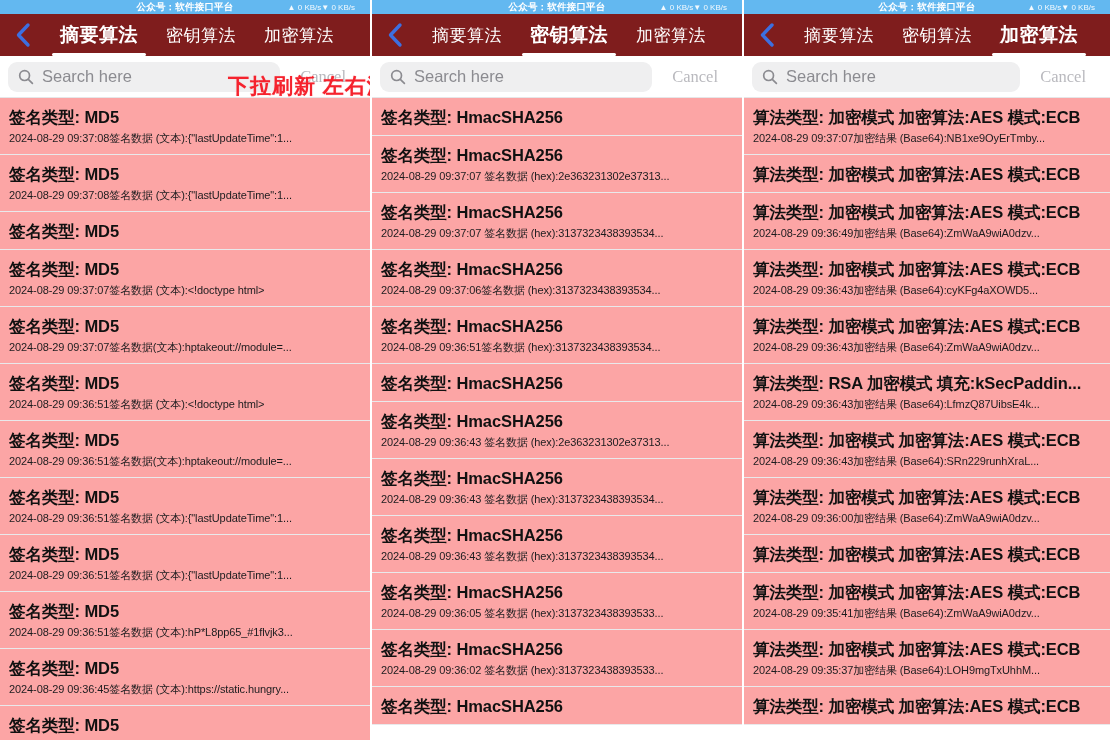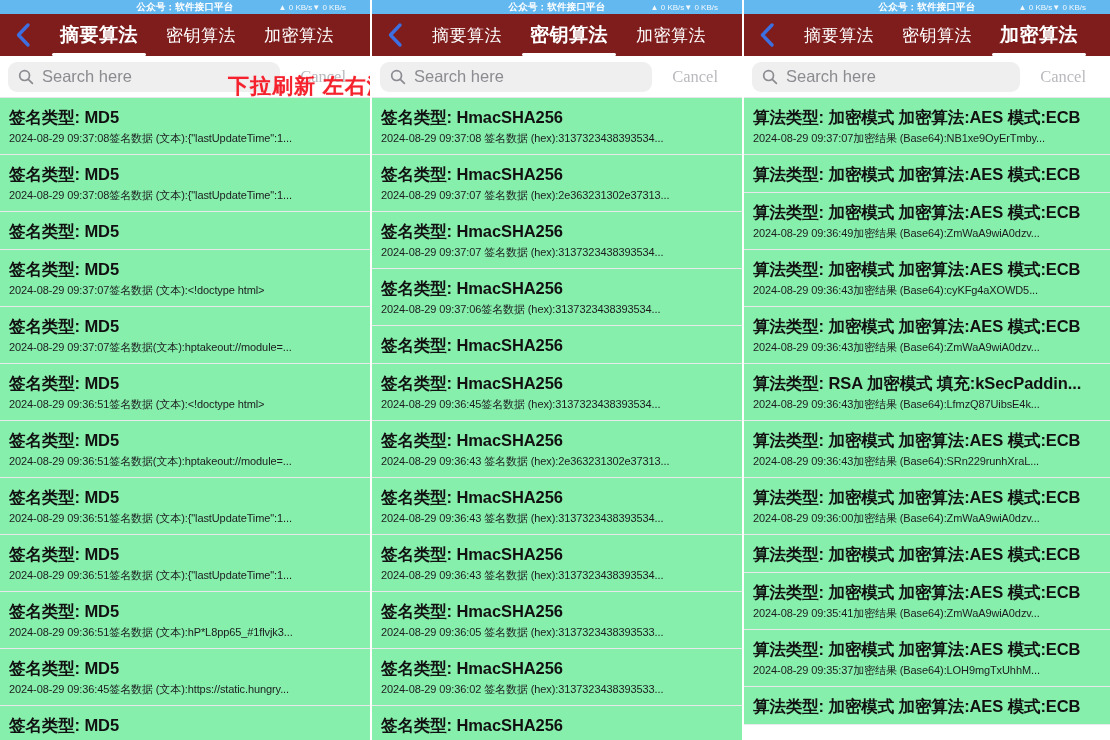--- a/index.html
+++ b/index.html
@@ -39,21 +39,21 @@
     justify-content: center;
     position: relative;
     color: #ffffff;
     font-size: 9.5px;
     font-weight: bold;
     letter-spacing: .2px;
   }
   .statusbar .sb-title { white-space: nowrap; }
   .statusbar .sb-net {
     position: absolute;
-    right: 24px;
+    right: 15px;
     top: 50%;
     transform: translateY(-50%);
     font-size: 8px;
     font-weight: normal;
     letter-spacing: 0;
     opacity: .92;
     white-space: nowrap;
   }
 
   
@@ -157,21 +157,21 @@
 
   
   .list {
     background: #ffffff;
     width: 100%;
   }
   .row {
     padding: 9px 9px 8px 9px;
     box-sizing: border-box;
     border-bottom: 1px solid #e9e9eb;
-    background: #86efac;
+    background: #fca5a5;
   }
   .row-title {
     font-size: 16.5px;
     font-weight: bold;
     color: #111111;
     white-space: nowrap;
     overflow: hidden;
     text-overflow: clip;
     letter-spacing: -0.1px;
     line-height: 20px;
@@ -309,40 +309,39 @@
           <line x1="10.3" y1="10.3" x2="14.4" y2="14.4" stroke="#8b8b90" stroke-width="1.7" stroke-linecap="round"></line>
         </svg>
         <input class="search-input" value="" placeholder="Search here" style="">
       </div>
       <div class="cancel-btn">Cancel</div>
     </div>
     <div class="sep-under-search"></div>
     <div class="list">
         <div class="row">
           <div class="row-title">签名类型: HmacSHA256</div>
-          <div class="row-sub">2024-08-29 09:37:08 签名数据 (hex):3137323438393534...</div>
         </div>
         <div class="row">
           <div class="row-title">签名类型: HmacSHA256</div>
           <div class="row-sub">2024-08-29 09:37:07 签名数据 (hex):2e363231302e37313...</div>
         </div>
         <div class="row">
           <div class="row-title">签名类型: HmacSHA256</div>
           <div class="row-sub">2024-08-29 09:37:07 签名数据 (hex):3137323438393534...</div>
         </div>
         <div class="row">
           <div class="row-title">签名类型: HmacSHA256</div>
           <div class="row-sub">2024-08-29 09:37:06签名数据 (hex):3137323438393534...</div>
         </div>
         <div class="row">
           <div class="row-title">签名类型: HmacSHA256</div>
-        </div>
-        <div class="row">
-          <div class="row-title">签名类型: HmacSHA256</div>
-          <div class="row-sub">2024-08-29 09:36:45签名数据 (hex):3137323438393534...</div>
+          <div class="row-sub">2024-08-29 09:36:51签名数据 (hex):3137323438393534...</div>
+        </div>
+        <div class="row">
+          <div class="row-title">签名类型: HmacSHA256</div>
         </div>
         <div class="row">
           <div class="row-title">签名类型: HmacSHA256</div>
           <div class="row-sub">2024-08-29 09:36:43 签名数据 (hex):2e363231302e37313...</div>
         </div>
         <div class="row">
           <div class="row-title">签名类型: HmacSHA256</div>
           <div class="row-sub">2024-08-29 09:36:43 签名数据 (hex):3137323438393534...</div>
         </div>
         <div class="row">

